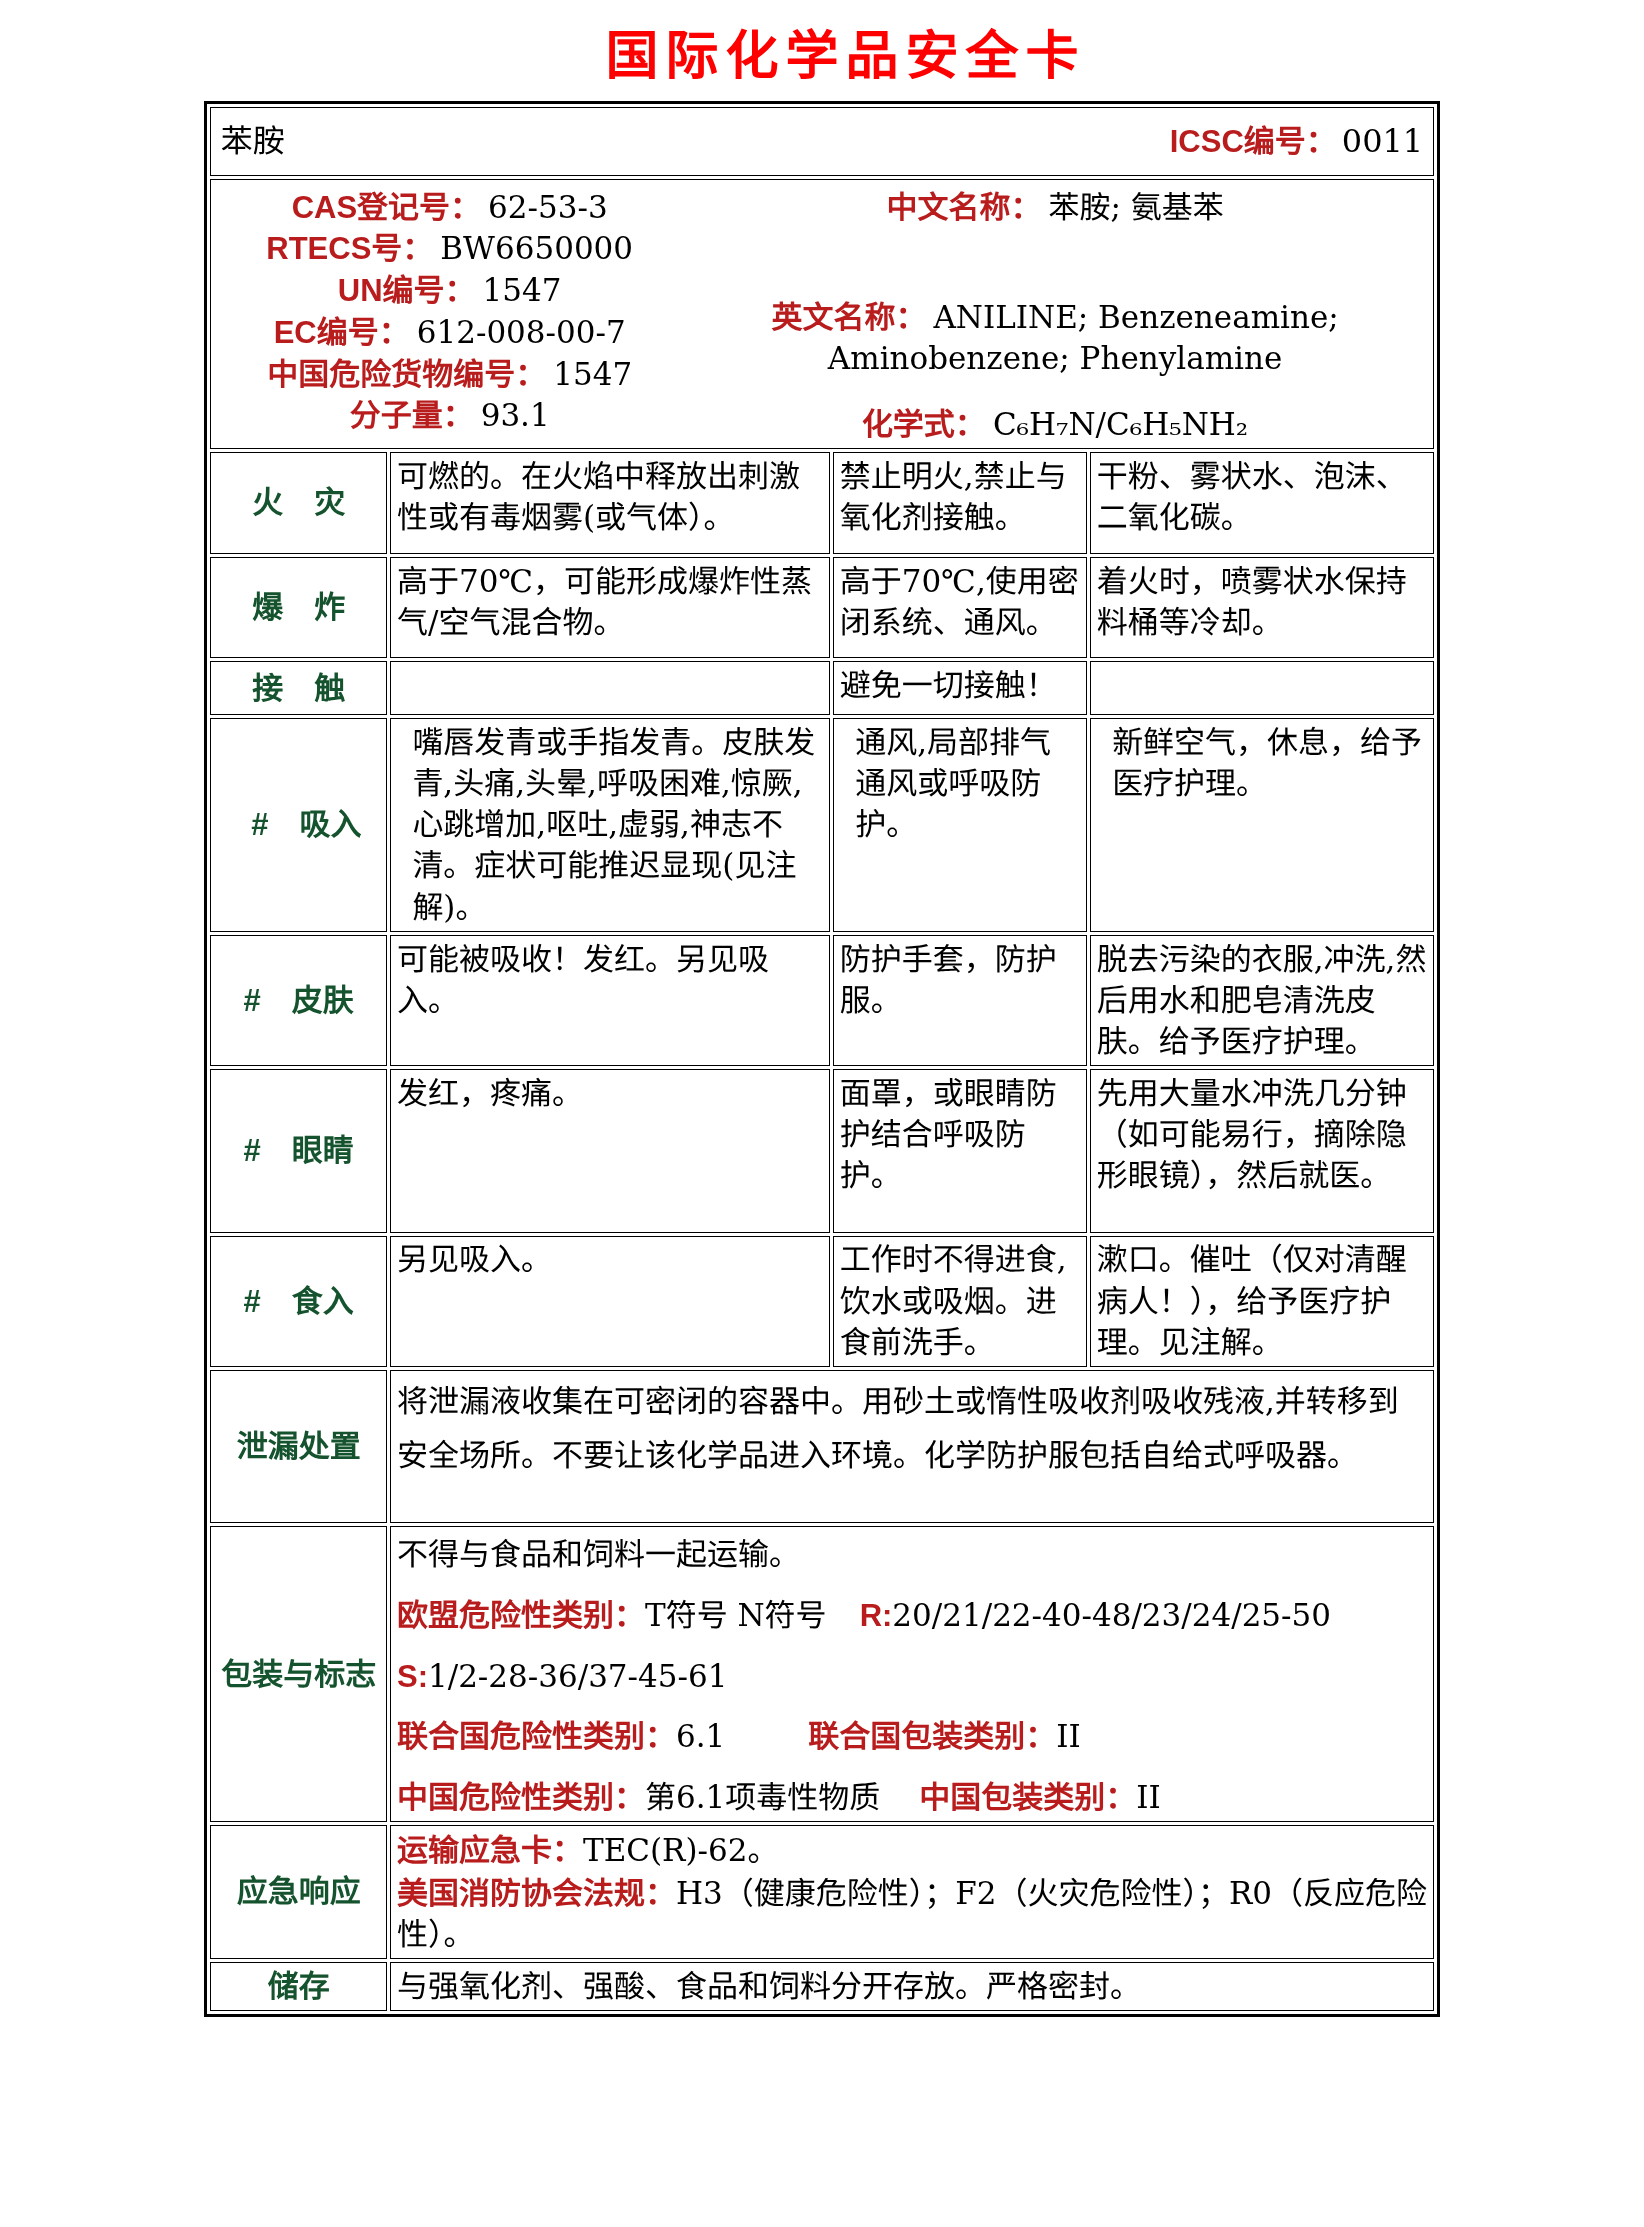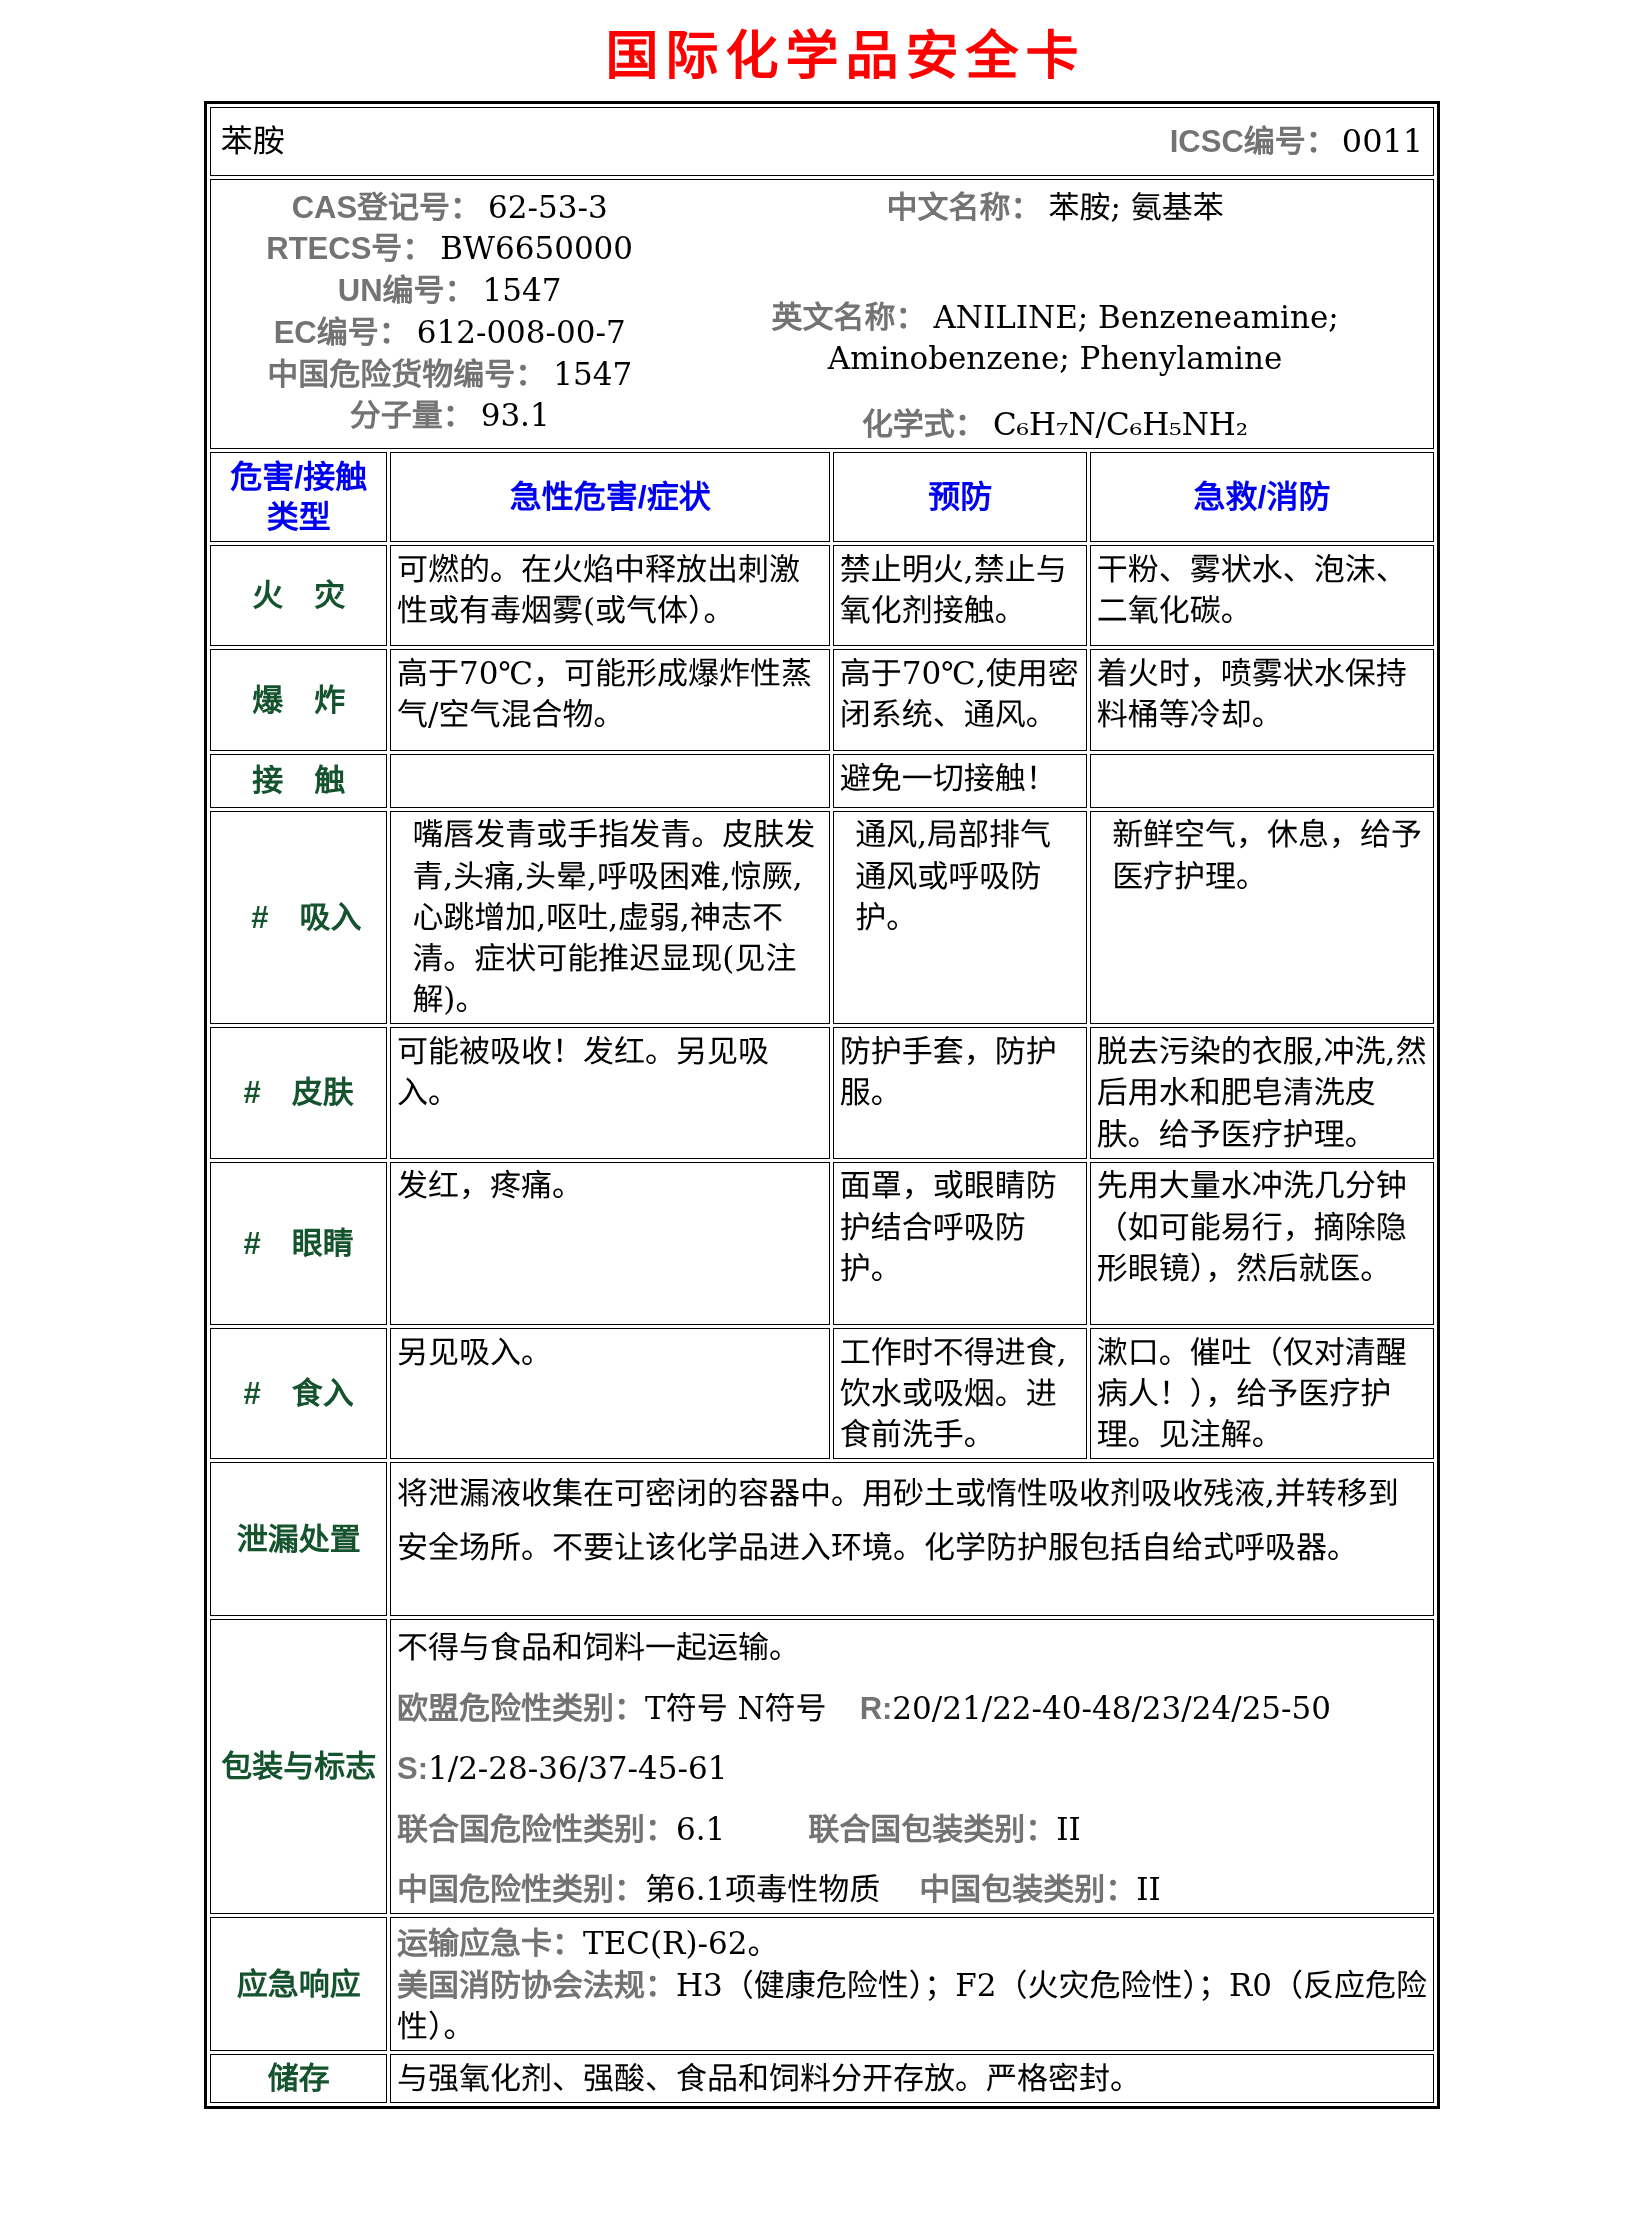--- a/index.html
+++ b/index.html
@@ -46,21 +46,21 @@
     border: 1.4px solid #000000;
     vertical-align: top;
     padding: 2.8px 5.6px;
     font-size: 31px;
     line-height: 1.33;
     overflow: hidden;
     word-break: break-all;
   }
   
   .lbl {
-    color: #737373;
+    color: #b91c1c;
     font-family: "Liberation Sans", sans-serif;
     font-weight: bold;
   }
   .val { color: #000000; }
   .pre { white-space: pre-line; }
 
   
   tr.r-name td.cell { height: 61px; vertical-align: middle; }
   .namebar-flex {
     display: flex;
@@ -175,27 +175,20 @@
           <div class="info-right">
             <div class="info-line"><span class="lbl">中文名称：</span><span class="val">苯胺; 氨基苯</span></div>
             <div class="info-line en-block"><span class="lbl">英文名称：</span><span class="val pre">ANILINE; Benzeneamine;
 Aminobenzene; Phenylamine</span></div>
             <div class="info-line formula-block"><span class="lbl">化学式：</span><span class="val">C₆H₇N/C₆H₅NH₂</span></div>
           </div>
         </div>
       </td>
     </tr>
 
-    <tr class="r-header">
-      <td class="cell pre">危害/接触
-类型</td>
-      <td class="cell">急性危害/症状</td>
-      <td class="cell">预防</td>
-      <td class="cell">急救/消防</td>
-    </tr>
 
     <tr class="r-fire">
       <td class="cell lblcell">火　灾</td>
       <td class="cell">可燃的。在火焰中释放出刺激性或有毒烟雾(或气体）。</td>
       <td class="cell">禁止明火,禁止与氧化剂接触。</td>
       <td class="cell">干粉、雾状水、泡沫、二氧化碳。</td>
     </tr>
 
     <tr class="r-explosion">
       <td class="cell lblcell">爆　炸</td>

